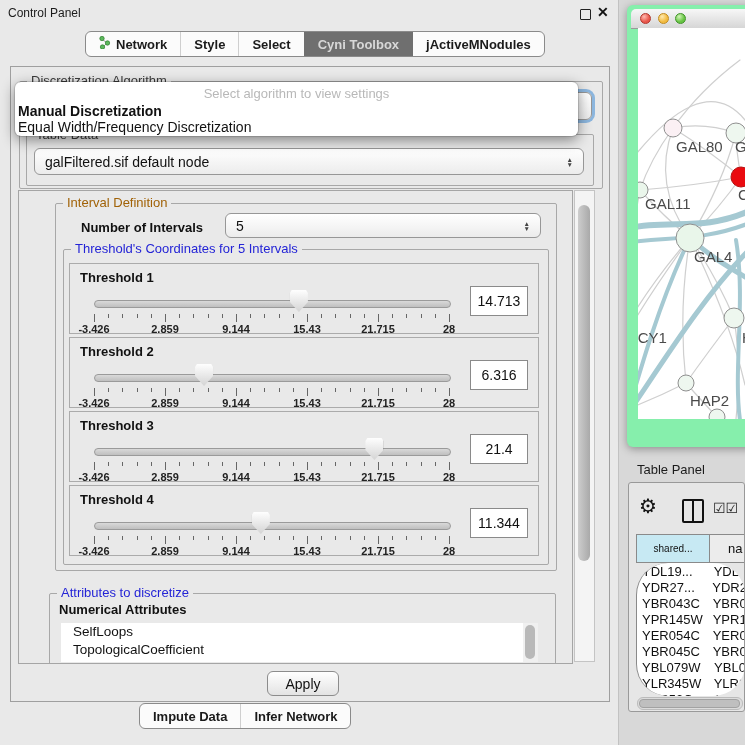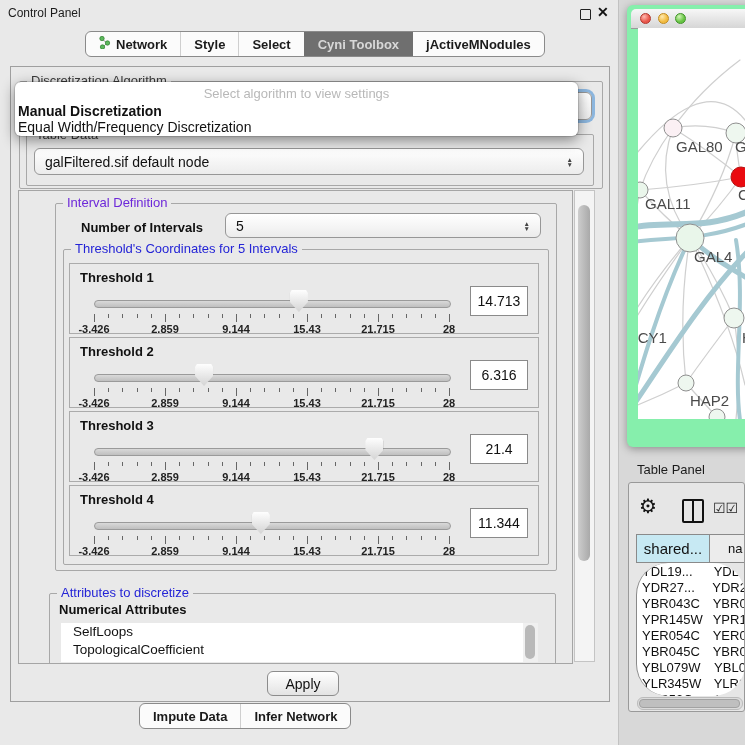--- a/index.html
+++ b/index.html
@@ -19,21 +19,21 @@
   #bottom-tabs{left:139px;top:703px;}
   .tab{display:flex;align-items:center;gap:5px;padding:0 13px;border-left:1px solid #cfcfcf;white-space:nowrap;}
   .tab:first-child{border-left:none;}
   .tab.sel{background:#6f6f6f;color:#d8d8d8;border-left-color:#6f6f6f;}
   .tab.sel + .tab{border-left-color:#6f6f6f;}
 
   #main{position:absolute;left:10px;top:66px;width:598px;height:634px;border:1px solid #9f9f9f;background:#e9e9e9;}
 
   .group{position:absolute;border:1px solid #a8a8a8;border-radius:2px;}
   .gtitle{position:absolute;background:#e9e9e9;padding:0 4px;font-size:13px;white-space:nowrap;z-index:2;}
-  .gtitle.green{color:#6d28d9;} .gtitle.blue{color:#2424d6;} .gtitle.dark{color:#3a3a3a;}
+  .gtitle.green{color:#a16207;} .gtitle.blue{color:#2424d6;} .gtitle.dark{color:#3a3a3a;}
 
   .combo{position:absolute;display:flex;align-items:center;background:linear-gradient(#ffffff,#ececec);
          border:1px solid #979797;border-radius:6px;font-size:14px;color:#111;padding:0 10px;box-sizing:border-box;}
   .stepper{margin-left:auto;display:flex;flex-direction:column;line-height:5px;font-size:6.5px;color:#444;padding-left:6px;}
 
   #algo-combo{left:26px;top:92px;width:566px;height:28px;box-shadow:0 0 0 3px #8cb6de;z-index:1;}
 
   #popup{position:absolute;left:15px;top:82px;width:563px;height:54px;background:#fff;border-radius:6px;z-index:30;
          box-shadow:0 4px 14px rgba(0,0,0,.45),0 0 0 1px rgba(0,0,0,.12);overflow:hidden;}
   #popup-hint{text-align:center;color:#b8b8b8;font-size:13px;padding-top:4px;height:17px;}
@@ -85,21 +85,21 @@
   
   #tp-title{position:absolute;left:637px;top:462px;font-size:13px;color:#1b1b1b;}
   #tablewin{position:absolute;left:628px;top:482px;width:117px;height:230px;background:#e6e6e6;border:1px solid #999;
             border-radius:3px;box-sizing:border-box;overflow:hidden;}
   #gear-ic{position:absolute;left:10px;top:13px;font-size:20px;color:#111;line-height:20px;}
   #split-ic{position:absolute;left:53px;top:16px;width:18px;height:20px;border:2px solid #111;border-radius:2px;}
   #split-ic::after{content:"";position:absolute;left:8px;top:0;width:2px;height:100%;background:#111;}
   #checks-ic{position:absolute;left:84px;top:17px;font-size:14px;color:#222;letter-spacing:0px;}
   #thead{position:absolute;left:7px;top:51px;right:-1px;height:29px;display:flex;border:1px solid #8a8a8a;box-sizing:border-box;}
   #th1{width:72px;background:#c7e9f3;border-right:1px solid #8a8a8a;display:flex;align-items:center;justify-content:center;
-       font-size:15px;color:#111;}
+       font-size:10px;color:#111;}
   #th2{flex:1;background:#ececec;display:flex;align-items:center;font-size:13px;color:#111;padding-left:18px;}
   #tbody{position:absolute;left:7px;top:80px;right:-1px;height:133px;background:#fff;border-left:1px solid #8a8a8a;overflow:hidden;border-radius:32px;}
   .trow{display:flex;height:16px;align-items:center;font-size:13px;color:#111;white-space:nowrap;}
   .trow .c1{width:72px;padding-left:5px;box-sizing:border-box;overflow:hidden;}
   .trow .c2{padding-left:7px;overflow:hidden;}
   #hscroll{position:absolute;left:8px;top:214px;right:1px;height:11px;background:#dcdcdc;border:1px solid #bbb;border-radius:6px;}
   #hscroll .hthumb{position:absolute;left:1px;top:1px;width:99px;height:7px;border-radius:4px;background:#bfbfbf;border:1px solid #a2a2a2;}
 </style>
 </head>
 <body>

